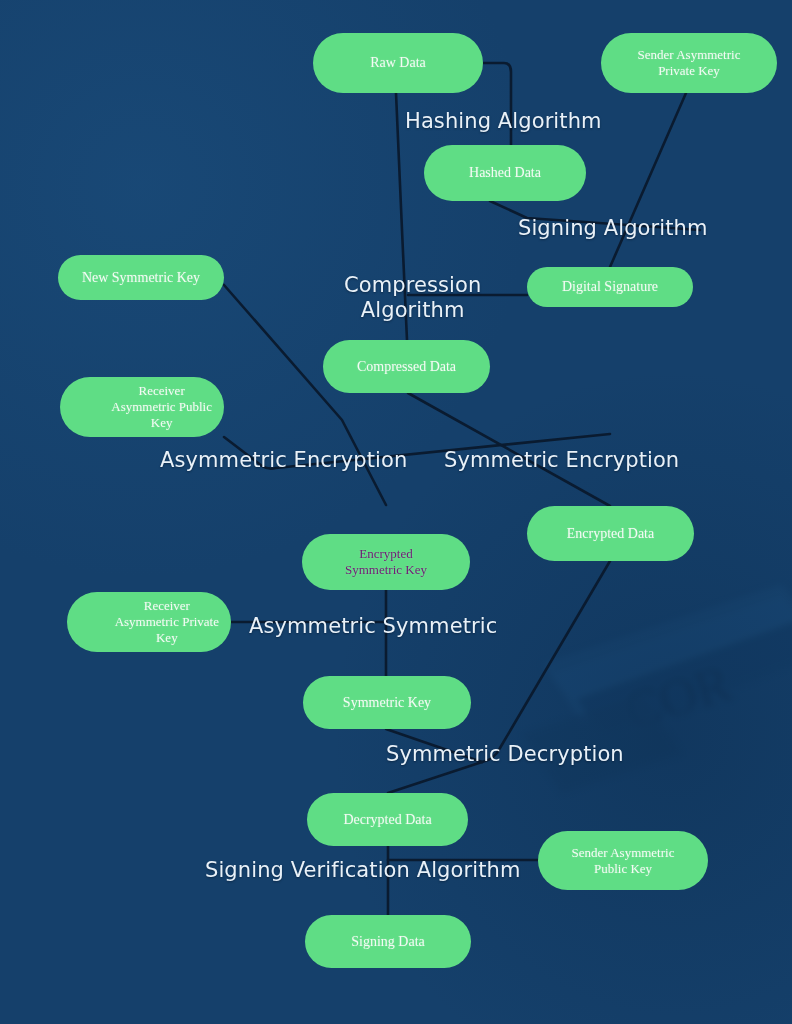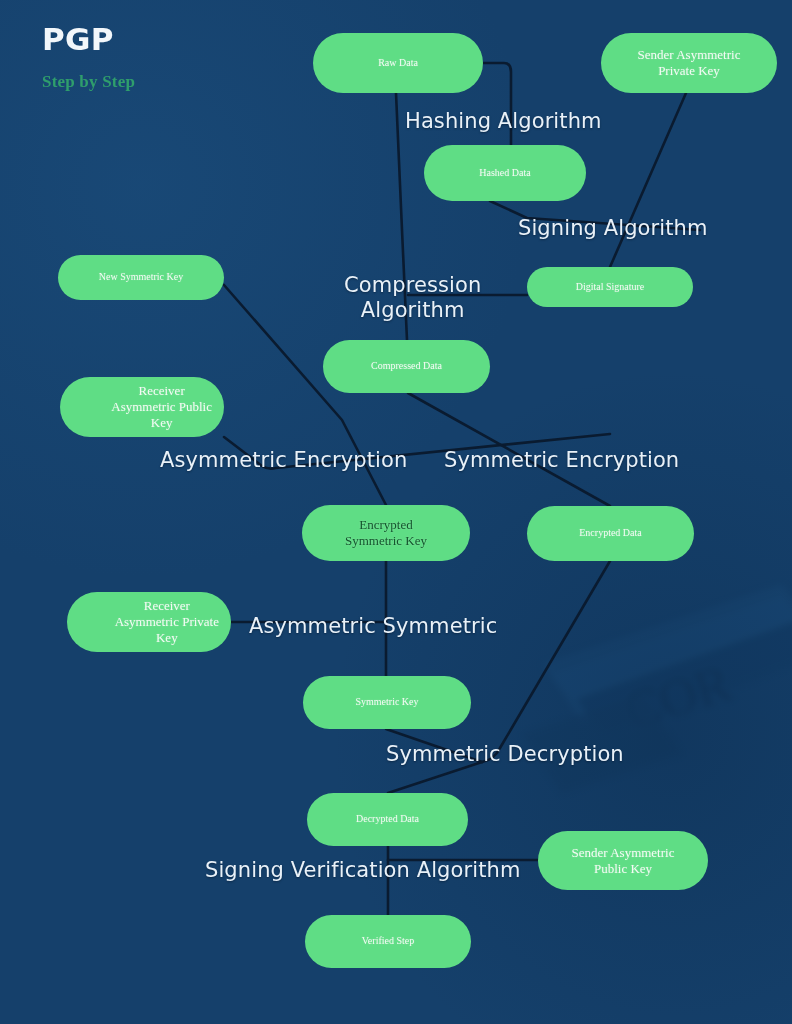--- a/index.html
+++ b/index.html
@@ -85,21 +85,21 @@
     position: absolute;
     box-sizing: border-box;
     background: #5fdd85;
     border-radius: 999px;
     display: flex;
     align-items: center;
     justify-content: center;
     text-align: center;
     color: #f4fbf4;
     font-family: "Liberation Serif", serif;
-    font-size: 10px;
+    font-size: 14px;
     line-height: 1.22;
     padding: 4px 12px;
     text-shadow: 0 0 2px rgba(255,255,255,0.25);
   }
   .node.two-line { font-size: 13px; }
   .node.three-line { font-size: 13px; justify-content: flex-end; }
 
   
   .edge-label {
     position: absolute;
@@ -123,24 +123,20 @@
     <g opacity="0.9">
       <path d="M60 140 L300 60 L340 110 L100 200 Z" fill="#1b4b78"></path>
       <path d="M70 150 L300 72 L330 112 L105 195 Z" fill="#1d5080"></path>
       <path d="M95 175 L320 95 L340 130 L120 215 Z" fill="#123c66"></path>
       <text x="150" y="205" font-family="Liberation Serif, serif" font-size="52" fill="#0e2b4c" transform="rotate(-17 150 205)">COR</text>
       <path d="M40 210 L160 170 L200 230 L80 270 Z" fill="#12395f" opacity="0.7"></path>
     </g>
   </svg>
   <div class="bg-vignette"></div>
 
-  <div class="title-block">
-    <div class="title-main">PGP</div>
-    <div class="title-sub">Step by Step</div>
-  </div>
 
   <svg id="edges">
       <path d="M 483 63 L 504 63 Q 511 63 511 72 L 511 145" stroke="#0a1b30"></path>
       <path d="M 396 93 L 402 230 L 407 340" stroke="#0a1b30"></path>
       <path d="M 686 93 L 610 267" stroke="#0a1b30"></path>
       <path d="M 490 201 L 527 218 L 700 230" stroke="#0a1b30"></path>
       <path d="M 527 295 L 408 295" stroke="#0a1b30"></path>
       <path d="M 224 285 L 342 420 L 386 505" stroke="#0a1b30"></path>
       <path d="M 224 437 L 262 466 Q 268 470 276 468 L 610 434" stroke="#0a1b30"></path>
       <path d="M 408 393 L 610 506" stroke="#0a1b30"></path>
@@ -171,21 +167,21 @@
         <span style="white-space: pre-line;">Digital Signature</span>
       </div>
       <div class="node" style="left: 323px; top: 340px; width: 167px; height: 53px; background: rgb(95, 221, 133); color: rgb(244, 251, 244);">
         <span style="white-space: pre-line;">Compressed Data</span>
       </div>
       <div class="node three-line" style="left: 60px; top: 377px; width: 164px; height: 60px; background: rgb(95, 221, 133); color: rgb(244, 251, 244);">
         <span style="white-space: pre-line;">Receiver
 Asymmetric Public
 Key</span>
       </div>
-      <div class="node two-line" style="left: 302px; top: 505px; width: 168px; height: 56px; background: rgb(95, 221, 133); color: #14532d;">
+      <div class="node two-line" style="left: 302px; top: 534px; width: 168px; height: 56px; background: rgb(95, 221, 133); color: #701a75;">
         <span style="white-space: pre-line;">Encrypted
 Symmetric Key</span>
       </div>
       <div class="node" style="left: 527px; top: 506px; width: 167px; height: 55px; background: rgb(95, 221, 133); color: rgb(244, 251, 244);">
         <span style="white-space: pre-line;">Encrypted Data</span>
       </div>
       <div class="node three-line" style="left: 67px; top: 592px; width: 164px; height: 60px; background: rgb(95, 221, 133); color: rgb(244, 251, 244);">
         <span style="white-space: pre-line;">Receiver
 Asymmetric Private
 Key</span>
@@ -194,21 +190,21 @@
         <span style="white-space: pre-line;">Symmetric Key</span>
       </div>
       <div class="node" style="left: 307px; top: 793px; width: 161px; height: 53px; background: rgb(95, 221, 133); color: rgb(244, 251, 244);">
         <span style="white-space: pre-line;">Decrypted Data</span>
       </div>
       <div class="node two-line" style="left: 538px; top: 831px; width: 170px; height: 59px; background: rgb(95, 221, 133); color: rgb(244, 251, 244);">
         <span style="white-space: pre-line;">Sender Asymmetric
 Public Key</span>
       </div>
       <div class="node" style="left: 305px; top: 915px; width: 166px; height: 53px; background: rgb(95, 221, 133); color: rgb(244, 251, 244);">
-        <span style="white-space: pre-line;">Verified Step</span>
+        <span style="white-space: pre-line;">Signing Data</span>
       </div>
     </div>
   <div id="label-layer">
       <div class="edge-label" style="left: 405px; top: 109px; color: rgb(233, 241, 248);">Hashing Algorithm</div>
       <div class="edge-label" style="left: 518px; top: 216px; color: rgb(233, 241, 248);">Signing Algorithm</div>
       <div class="edge-label center" style="left: 344px; top: 273px; color: rgb(233, 241, 248);">Compression
 Algorithm</div>
       <div class="edge-label" style="left: 160px; top: 448px; color: rgb(233, 241, 248);">Asymmetric Encryption</div>
       <div class="edge-label" style="left: 444px; top: 448px; color: rgb(233, 241, 248);">Symmetric Encryption</div>
       <div class="edge-label" style="left: 249px; top: 614px; color: rgb(233, 241, 248);">Asymmetric Symmetric</div>

